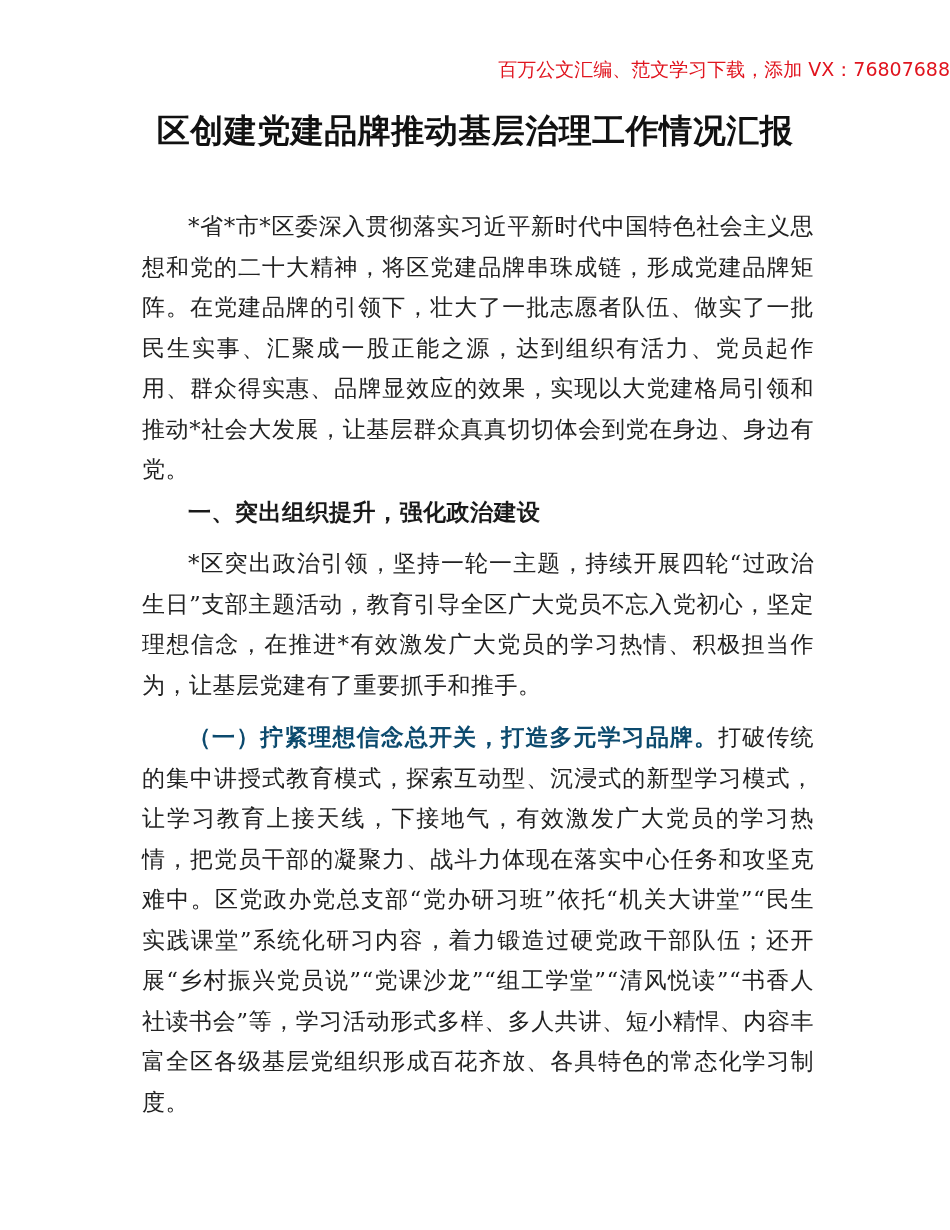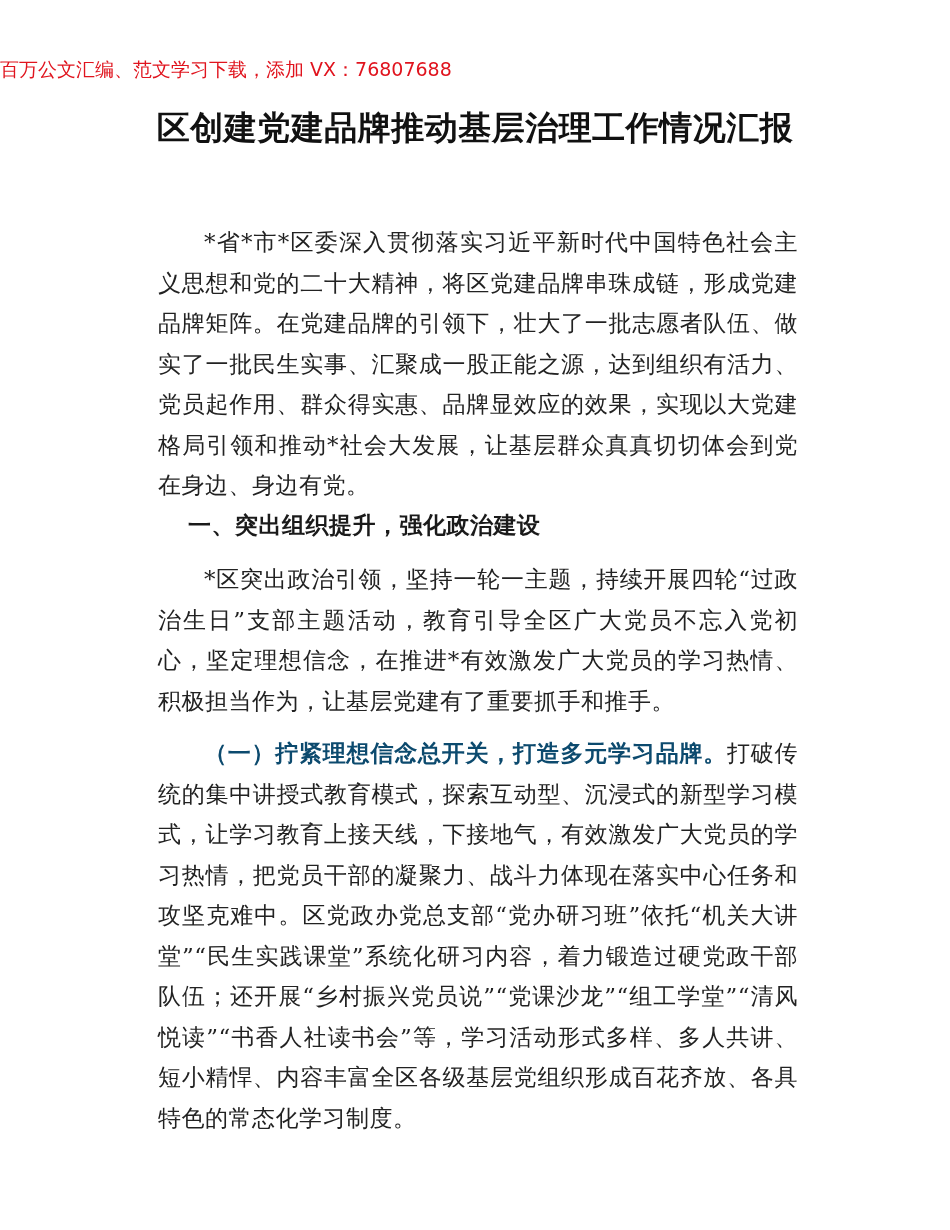--- a/index.html
+++ b/index.html
@@ -13,68 +13,68 @@
       position: relative;
       overflow: hidden;
       font-family: "DejaVu Serif", "Liberation Serif", serif;
       color: #1a1a1a;
     }
     .watermark {
       position: absolute;
       top: 56px;
       left: 0;
       width: 950px;
-      text-align: left;
+      text-align: right;
       font-family: "DejaVu Sans", "Liberation Sans", sans-serif;
       font-size: 19px;
       color: #e0141e;
       letter-spacing: 0px;
       line-height: 26px;
     }
     .doc-title {
       position: absolute;
       top: 108px;
       left: 0;
       width: 950px;
       text-align: center;
-      font-family: Liberation Mono, monospace;
+      font-family: Liberation Sans, sans-serif;
       font-size: 33px;
       font-weight: bold;
       color: #111111;
       letter-spacing: 0.5px;
       line-height: 46px;
     }
     .body-text {
       position: absolute;
       left: 142px;
       width: 672px;
       font-size: 23px;
       line-height: 40.5px;
       color: #222222;
       text-align: justify;
       letter-spacing: 0.5px;
     }
     .para {
-      margin: 16px;
+      margin: 0;
       text-indent: 2em;
     }
     .heading-1 {
       font-family: "DejaVu Sans", "Liberation Sans", sans-serif;
       font-weight: bold;
       margin: 0;
       text-indent: 2em;
       color: #1a1a1a;
     }
     .bold-lead {
       font-family: "DejaVu Sans", "Liberation Sans", sans-serif;
       font-weight: bold;
       color: #0c4a6e;
     }
     #p1 { top: 206px; }
-    #h1 { top: 492px; margin-top: 13px; }
+    #h1 { top: 492px; }
     #p2 { top: 543px; }
     #p3 { top: 717px; }
   </style>
 </head>
 <body>
 
 <div class="watermark">百万公文汇编、范文学习下载，添加 VX：76807688</div>
 
 <div class="doc-title">区创建党建品牌推动基层治理工作情况汇报</div>
 

